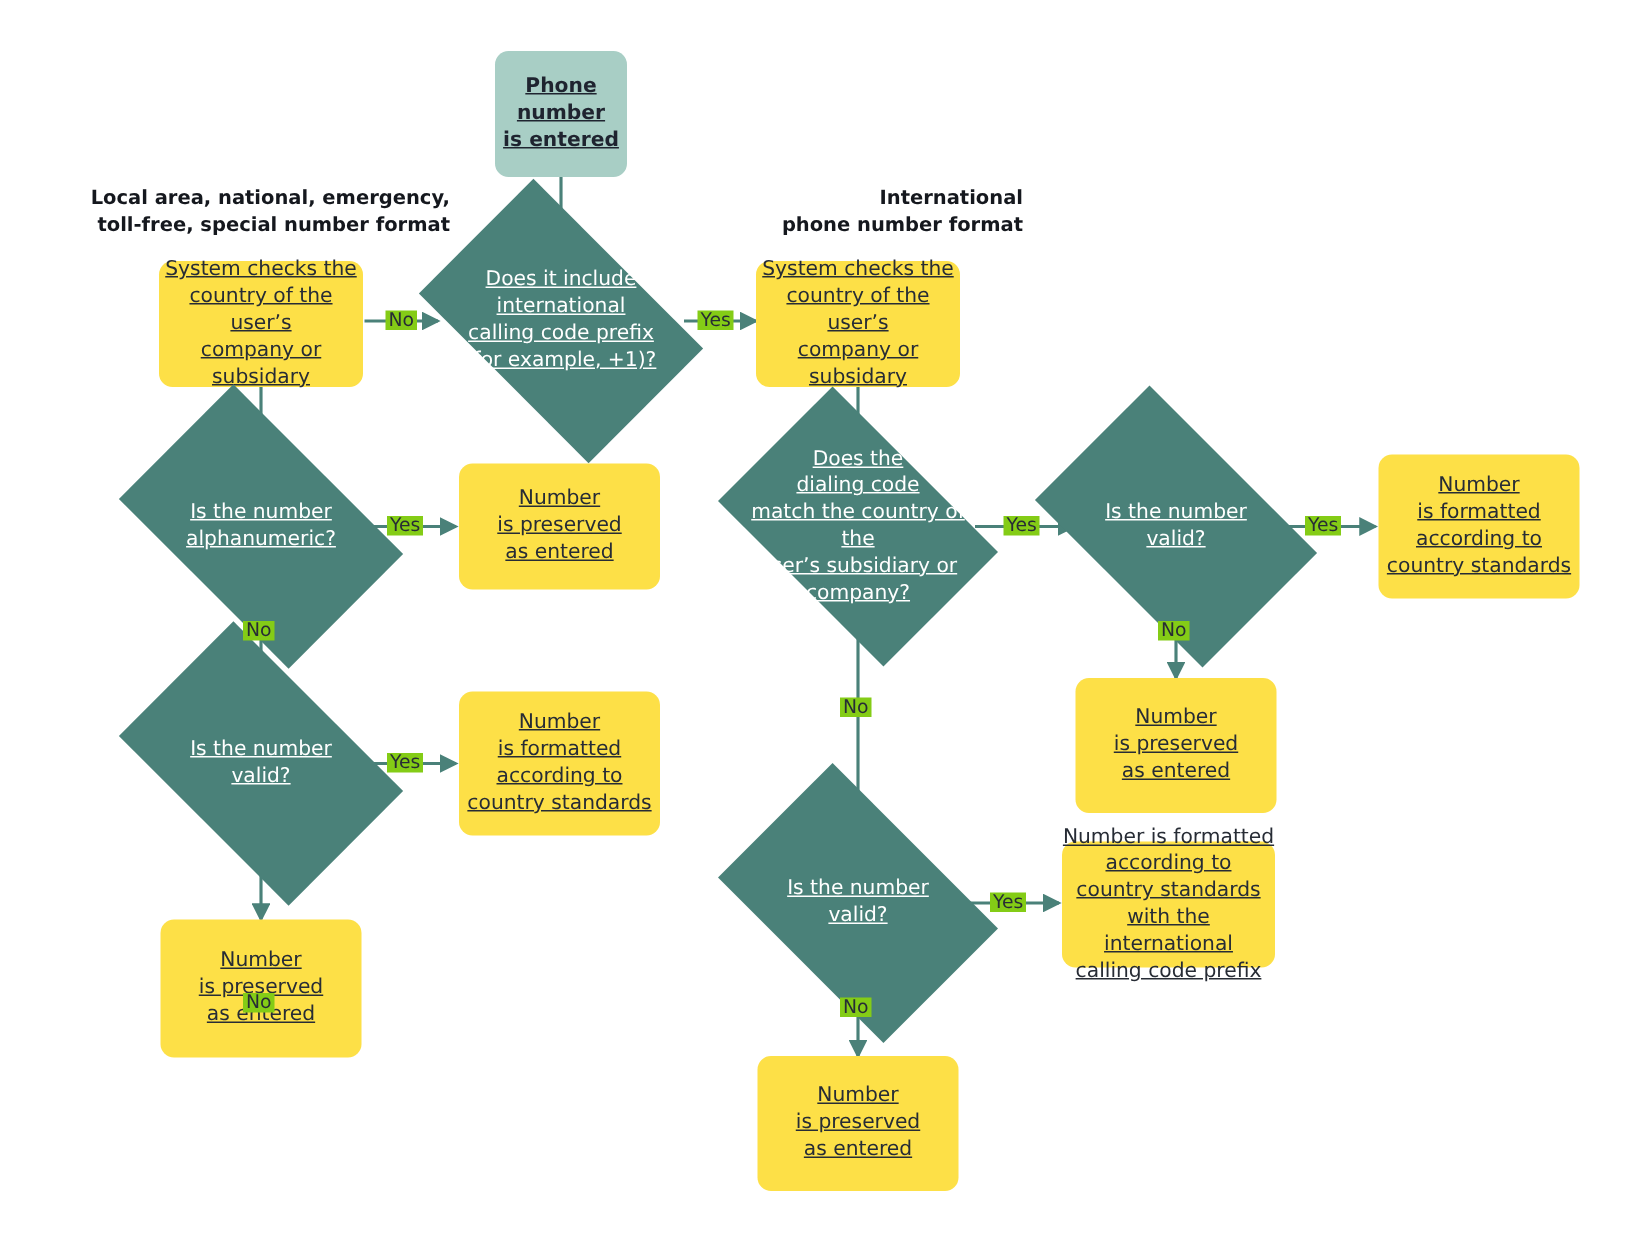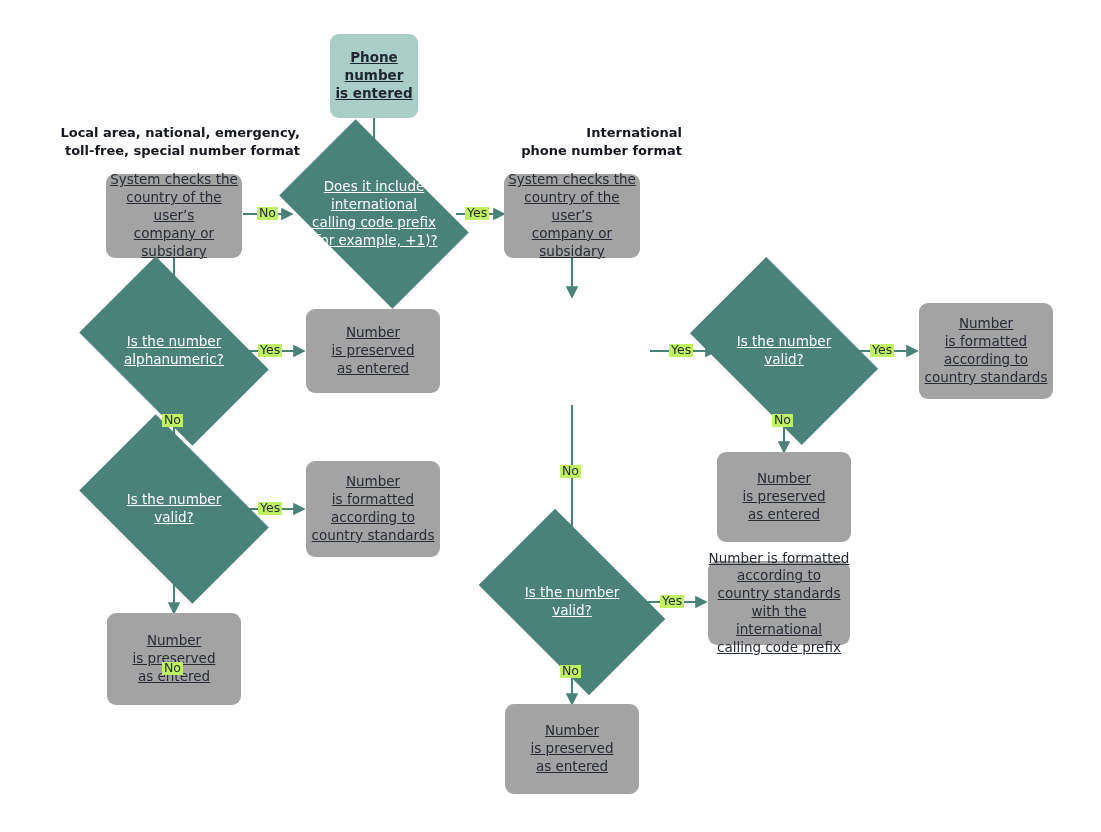--- a/index.html
+++ b/index.html
@@ -46,21 +46,21 @@
   .n-start {
     background: #a8cec5;
     border-radius: 9px;
     color: #1f2430;
     font-size: 13.5px;
     font-weight: 700;
   }
 
   
   .n-box {
-    background: #a3a3a3;
+    background: #fde047;
     border-radius: 9px;
     color: #272c35;
     font-size: 13.5px;
     font-weight: 400;
   }
 
   
   .n-diamond {
     background: transparent;
     color: #ffffff;
@@ -95,21 +95,21 @@
     line-height: 1.35;
     white-space: pre-line;
   }
 
   
   .edge-label {
     position: absolute;
     font-size: 12.5px;
     font-weight: 400;
     color: #272c35;
-    background: #bef264;
+    background: #84cc16;
     padding: 0 2px;
     line-height: 1;
     white-space: nowrap;
   }
 </style>
 </head>
 <body>
 
 <div id="canvas">
 
@@ -208,20 +208,28 @@
 is preserved
 as entered</span>
   </div>
 
   <div class="node n-box" style="left:504px; top:174px; width:136px; height:84px;">
     <span class="txt">System checks the
 country of the user’s
 company or subsidary</span>
   </div>
 
+  <div class="node n-diamond" style="left:494px; top:297px; width:156px; height:108px;">
+    <span class="shape"></span>
+    <span class="txt">Does the
+dialing code
+match the country of the
+user’s subsidiary or
+company?</span>
+  </div>
 
   <div class="node n-diamond" style="left:705px; top:297px; width:158px; height:108px;">
     <span class="shape"></span>
     <span class="txt">Is the number
 valid?</span>
   </div>
 
   <div class="node n-box" style="left:919px; top:303px; width:134px; height:96px;">
     <span class="txt">Number
 is formatted

